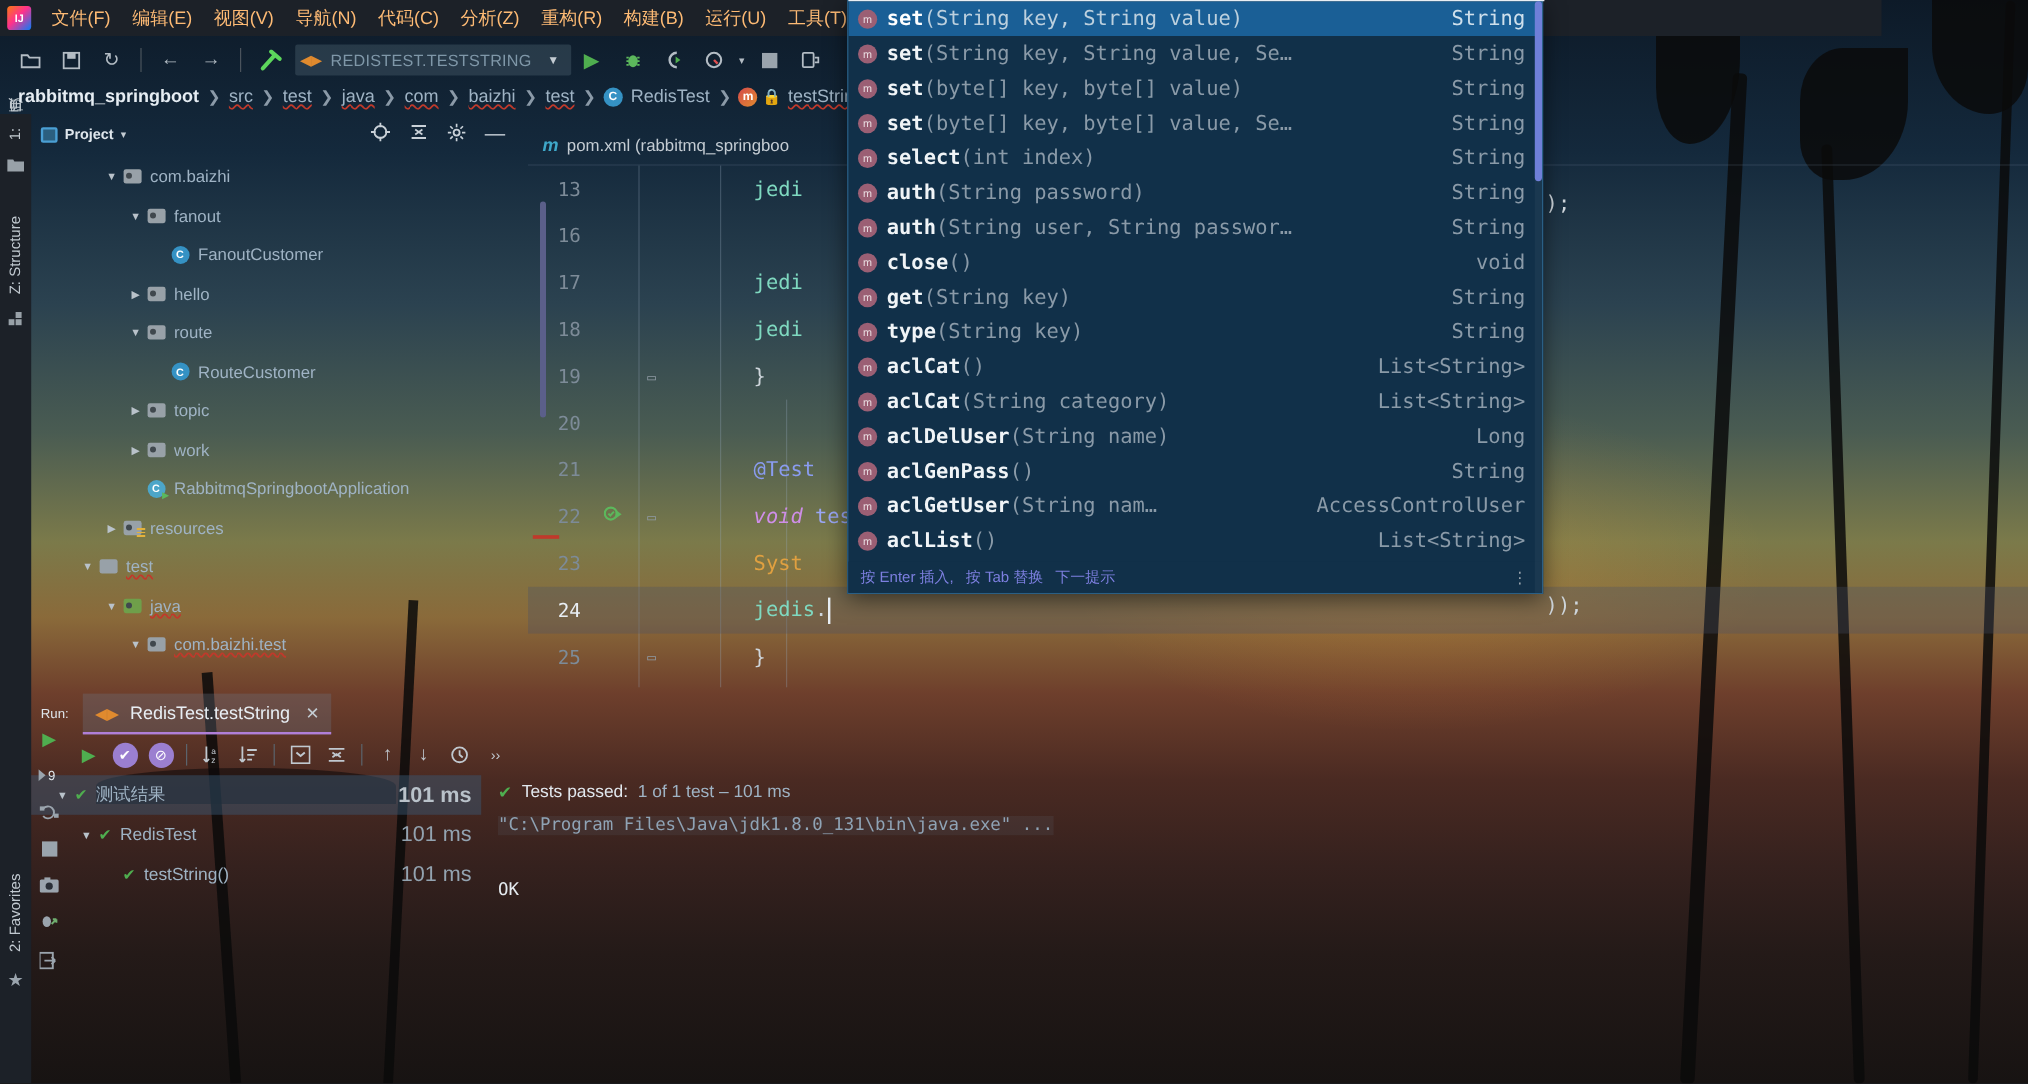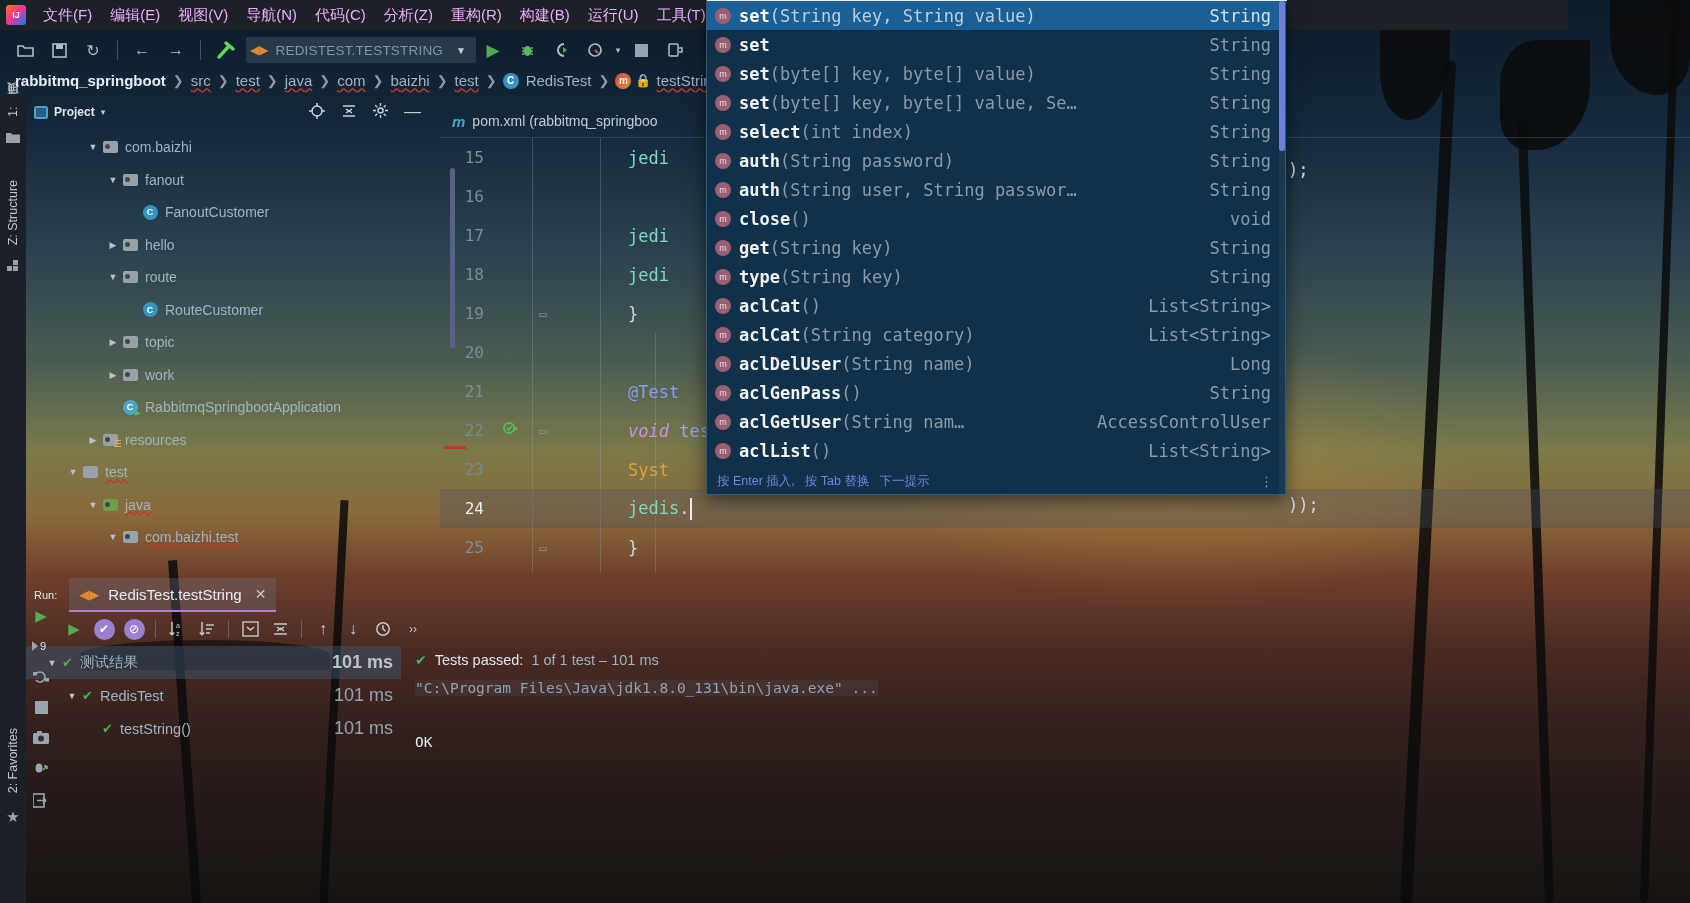--- a/index.html
+++ b/index.html
@@ -51,21 +51,21 @@
     background: linear-gradient(135deg,#f97a12 0%,#ff318c 45%,#087cfa 100%);
     border-radius: 3px;
     position: relative;
   }
   .ij-logo::after {
     content: "IJ"; position: absolute; inset: 0;
     font-size: 9px; color: #fff; font-weight: bold;
     display: flex; align-items: center; justify-content: center;
   }
   .menu-item {
-    color: #f0abfc; font-size: 15px;
+    color: #fdba74; font-size: 15px;
     padding: 2px 9px; cursor: default; white-space: nowrap;
   }
 
   
   .toolbar {
     position: absolute; top: 30px; left: 0; width: 1568px; height: 40px;
     display: flex; align-items: center; padding-left: 8px;
     background: transparent;
     z-index: 25;
   }
@@ -637,21 +637,21 @@
         <span class="m-ico">m</span>
         <span>pom.xml (rabbitmq_springboo</span>
       </div>
     </div>
     <div class="code-area">
       <div class="gutter-line-v" style="left:92px;"></div>
       <div class="gutter-line-v" style="left:160px;"></div>
       <div class="gutter-line-v" style="left:215px;top:195px;"></div>
       <div id="code-lines">
           <div class="coderow">
-            <span class="lnum">15</span>
+            <span class="lnum">13</span>
             <span class="gut-mark"></span>
             <span class="fold"></span>
             <span class="ctext" style="padding-left: 70px;"><span class="var">jedi</span></span>
           </div>
           <div class="coderow">
             <span class="lnum">16</span>
             <span class="gut-mark"></span>
             <span class="fold"></span>
             <span class="ctext" style="padding-left: 70px;"><span class="pun"></span></span>
           </div>
@@ -727,20 +727,21 @@
     <div class="cmp-list" id="cmp-list">
         <div class="cmp-row sel">
           <span class="m-badge">m</span>
           <span class="cmp-name">set</span>
           <span class="cmp-sig">(String key, String value)</span>
           <span class="cmp-ret">String</span>
         </div>
         <div class="cmp-row">
           <span class="m-badge">m</span>
           <span class="cmp-name">set</span>
+          <span class="cmp-sig">(String key, String value, Se…</span>
           <span class="cmp-ret">String</span>
         </div>
         <div class="cmp-row">
           <span class="m-badge">m</span>
           <span class="cmp-name">set</span>
           <span class="cmp-sig">(byte[] key, byte[] value)</span>
           <span class="cmp-ret">String</span>
         </div>
         <div class="cmp-row">
           <span class="m-badge">m</span>

